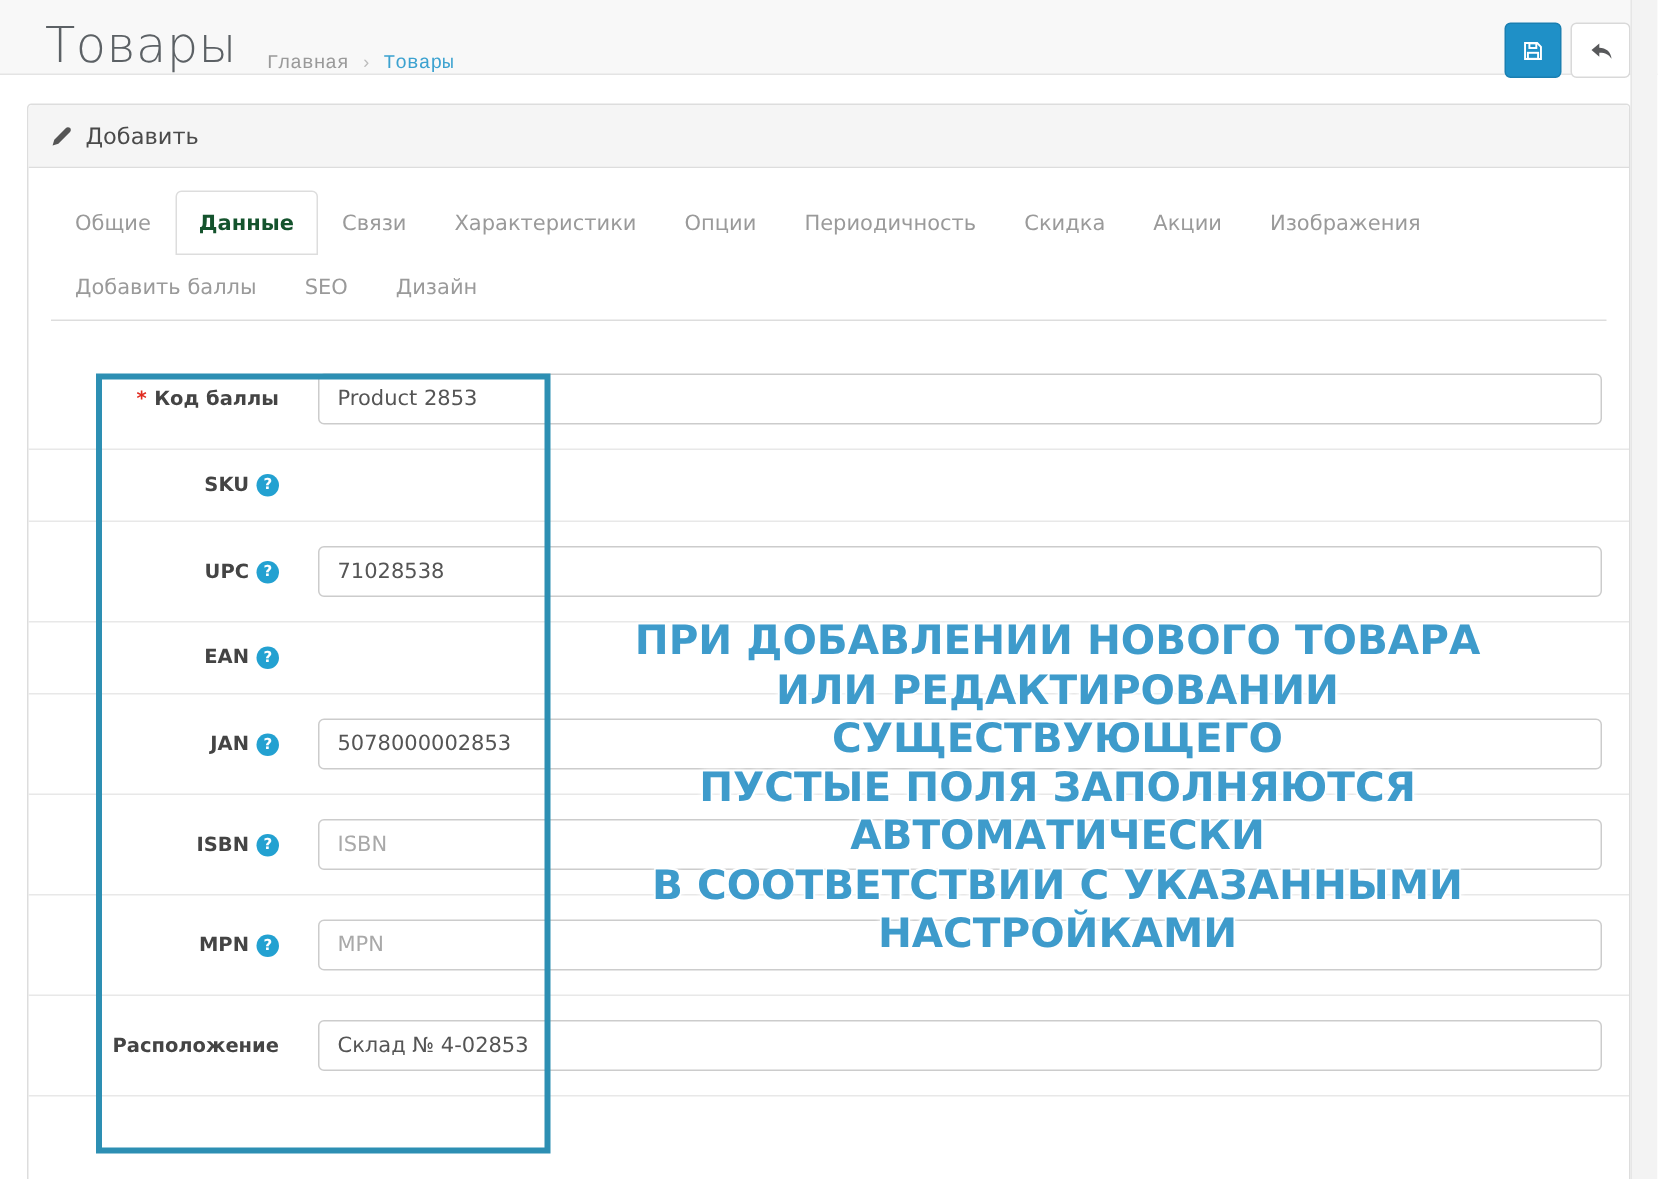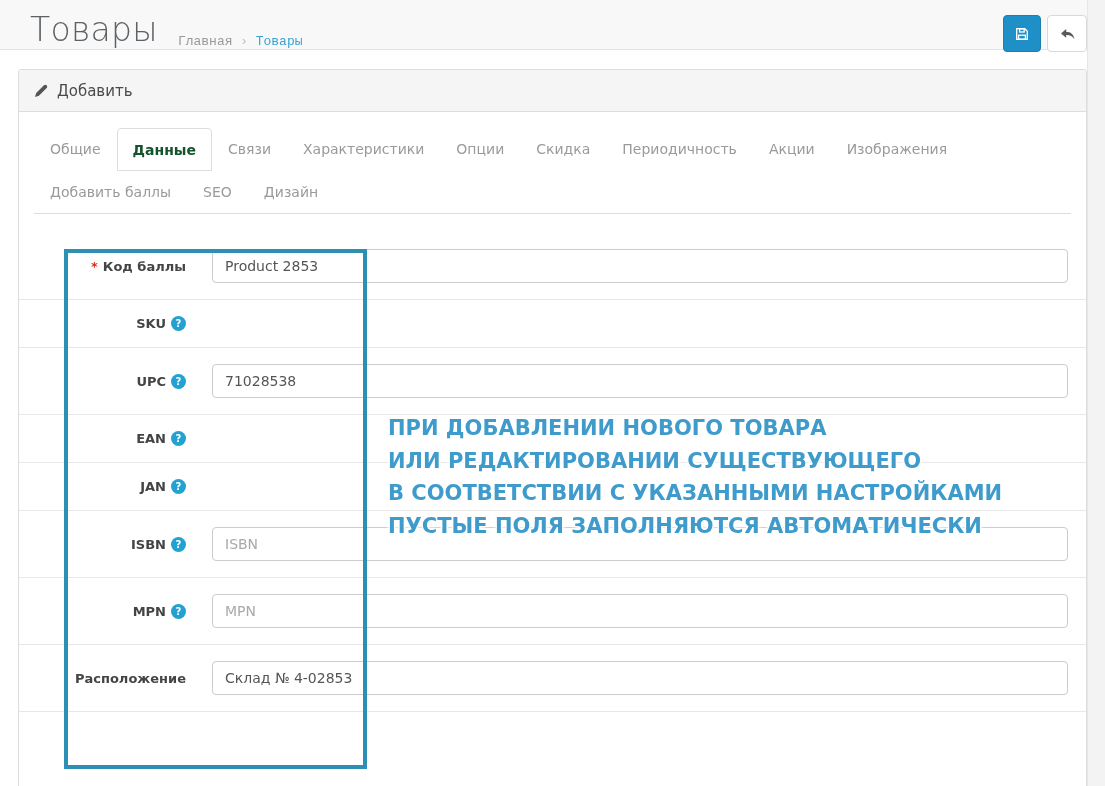--- a/index.html
+++ b/index.html
@@ -39,21 +39,21 @@
     border:1px solid #ddd; border-radius:3px;
   }
   .panel-heading {
     height:42px; background:#f5f5f5; border-bottom:1px solid #ddd;
     display:flex; align-items:center; gap:9px; padding:0 15px;
     color:#4a4a4a; font-size:15px; border-radius:3px 3px 0 0;
   }
 
   
   .tabs { margin:15px 15px 0 15px; border-bottom:1px solid #ddd; }
-  .tab-list { list-style:none; display:flex; flex-wrap:wrap;align-items:center; }
+  .tab-list { list-style:none; display:flex; flex-wrap:wrap; }
   .tab {
     height:43px; line-height:42px; padding:0 15px; font-size:14px;
     color:#9a9a9a; cursor:pointer; border:1px solid transparent;
     border-radius:4px 4px 0 0; white-space:nowrap;
   }
   .tab.active {
     color:#14532d; font-weight:bold; background:#fff;
     border-color:#ddd; margin-bottom:-1px;
   }
 
@@ -82,22 +82,22 @@
   }
   .field-input::placeholder { color:#a9a9a9; opacity:1; }
 
   
   .highlight-box {
     position:absolute; left:64px; top:249px; width:303px; height:520px;
     border:4px solid #2d8fb3; pointer-events:none; z-index:6;
   }
   .annotation {
     position:absolute; left:388px; top:412px; width:634px; z-index:7;
-    pointer-events:none;
-    font-size:21px; line-height:32.5px; font-weight:bold; color:#3e9bcb;
+    text-align:center; pointer-events:none;
+    font-size:27px; line-height:32.5px; font-weight:bold; color:#3e9bcb;
     text-shadow:-1px -1px 0 #fff, 1px -1px 0 #fff, -1px 1px 0 #fff,
                  1px 1px 0 #fff, 0 0 5px #fff, 0 0 5px #fff;
   }
 
   
   .scrollbar-track {
     position:absolute; top:0; right:0; width:18px; height:786px;
     background:#f3f3f3; border-left:1px solid #e6e6e6; z-index:10;
   }
 </style>
@@ -153,24 +153,24 @@
           <li class="tab">
     <span class="tab-label">Связи</span>
   </li>
           <li class="tab">
     <span class="tab-label">Характеристики</span>
   </li>
           <li class="tab">
     <span class="tab-label">Опции</span>
   </li>
           <li class="tab">
+    <span class="tab-label">Периодичность</span>
+  </li>
+          <li class="tab">
     <span class="tab-label">Скидка</span>
-  </li>
-          <li class="tab">
-    <span class="tab-label">Периодичность</span>
   </li>
           <li class="tab">
     <span class="tab-label">Акции</span>
   </li>
           <li class="tab">
     <span class="tab-label">Изображения</span>
   </li>
           <li class="tab">
     <span class="tab-label">Добавить баллы</span>
   </li>
@@ -213,20 +213,21 @@
       <span class="label-text">EAN</span>
       <span class="help-icon">?</span>
     </label>
   </div>
         <div class="form-row">
     <label class="field-label">
 
       <span class="label-text">JAN</span>
       <span class="help-icon">?</span>
     </label>
+    <input class="field-input" type="text" value="5078000002853" placeholder="" style="">
   </div>
         <div class="form-row">
     <label class="field-label">
 
       <span class="label-text">ISBN</span>
       <span class="help-icon">?</span>
     </label>
     <input class="field-input" type="text" value="" placeholder="ISBN" style="">
   </div>
         <div class="form-row">
@@ -246,17 +247,17 @@
     <input class="field-input" type="text" value="Склад № 4-02853" placeholder="" style="">
   </div>
       </div>
   </div>
 </div>
 
 <div class="highlight-box"></div>
 <div class="annotation">
   <div>ПРИ ДОБАВЛЕНИИ НОВОГО ТОВАРА</div>
   <div>ИЛИ РЕДАКТИРОВАНИИ СУЩЕСТВУЮЩЕГО</div>
+  <div>ПУСТЫЕ ПОЛЯ ЗАПОЛНЯЮТСЯ АВТОМАТИЧЕСКИ</div>
   <div>В СООТВЕТСТВИИ С УКАЗАННЫМИ НАСТРОЙКАМИ</div>
-  <div>ПУСТЫЕ ПОЛЯ ЗАПОЛНЯЮТСЯ АВТОМАТИЧЕСКИ</div>
 </div>
 
 <div class="scrollbar-track"></div>
 
 </body></html>

